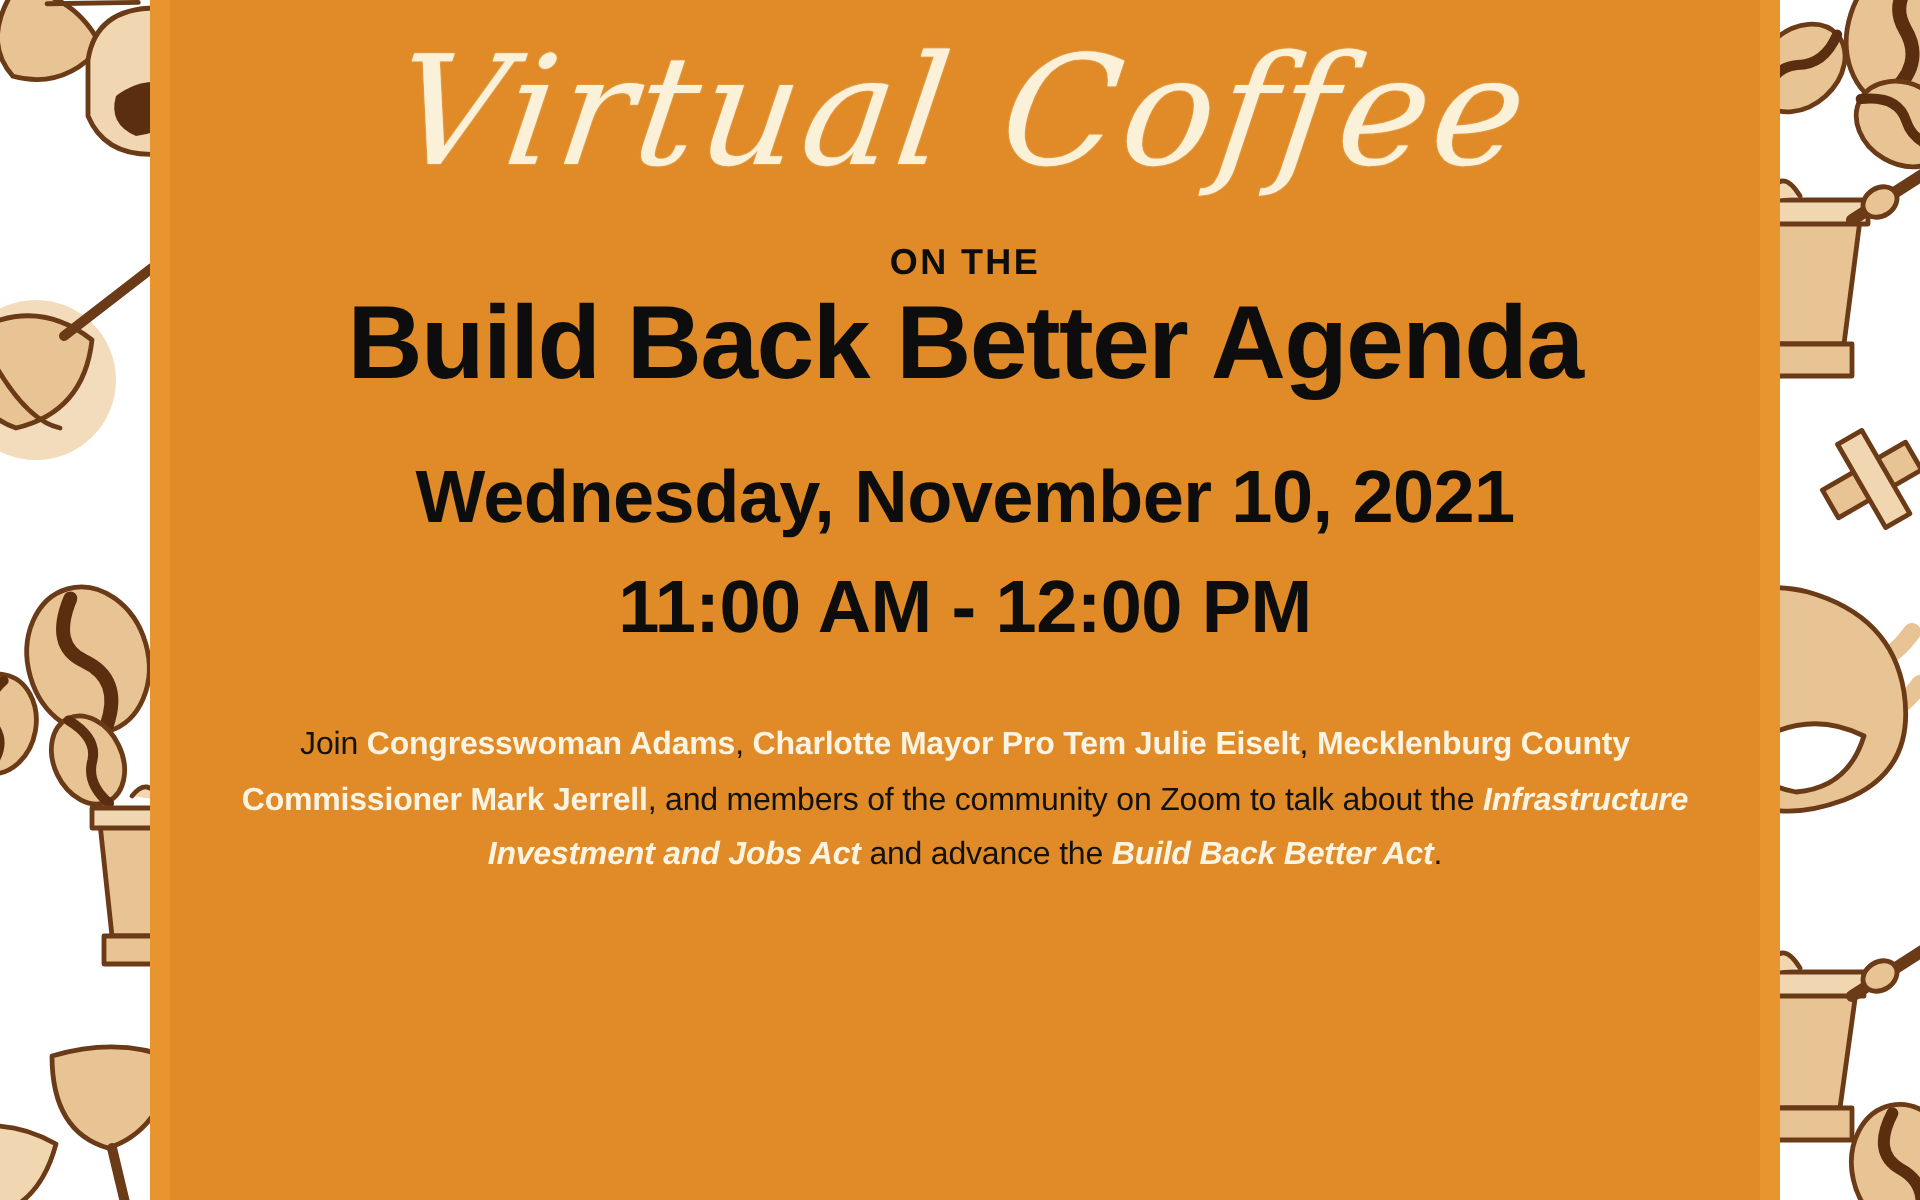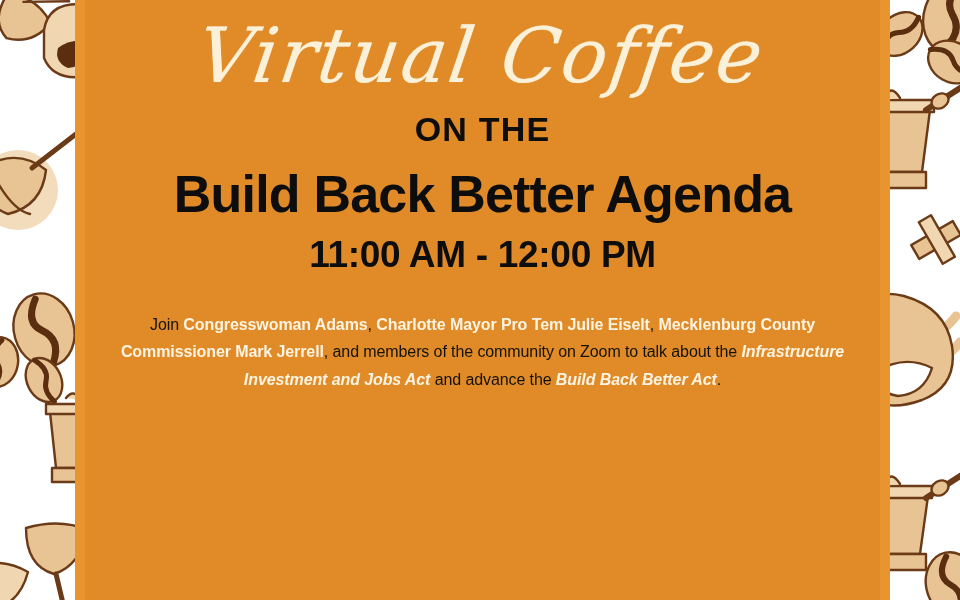--- a/index.html
+++ b/index.html
@@ -77,30 +77,30 @@
     font-weight: 400;
     font-size: 76px;
     line-height: 1.0;
     letter-spacing: 2px;
     color: #FBF1D9;
     text-shadow: 0 0 1px rgba(251,241,217,0.5);
     transform: skewX(-8deg);
   }
 
   .on-the {
-    margin: 18px 0 0 0;
-    font-size: 34px;
+    margin: 28px 0 0 0;
+    font-size: 18px;
     font-weight: bold;
     letter-spacing: 1.2px;
     color: #0d0d0d;
     line-height: 1;
   }
 
   .main-title {
-    margin: 20px 0 0 0;
+    margin: 4px 0 0 0;
     font-size: 52px;
     font-weight: bold;
     letter-spacing: -0.8px;
     color: #0d0d0d;
     line-height: 1.08;
   }
 
   .date-line {
     margin: 28px 0 0 0;
     font-size: 37px;
@@ -264,20 +264,21 @@
   <div class="panel-edge panel-edge-right"></div>
 
   <div class="content">
 
     <div class="script-title">Virtual Coffee</div>
 
     <div class="on-the">ON THE</div>
 
     <div class="main-title">Build Back Better Agenda</div>
 
+    <div class="date-line">Wednesday, November 10, 2021</div>
 
     <div class="time-line">11:00 AM - 12:00 PM</div>
 
     <p class="body-copy">
       <span>Join </span><span class="hl">Congresswoman Adams</span><span>, </span><span class="hl">Charlotte Mayor Pro Tem Julie Eiselt</span><span>, </span><span class="hl">Mecklenburg County Commissioner Mark Jerrell</span><span>, and members of the community on Zoom to talk about the </span><span class="act">Infrastructure Investment and Jobs Act</span><span> and advance the </span><span class="act">Build Back Better Act</span><span>.</span>
     </p>
 
   </div>
 
 </div>

